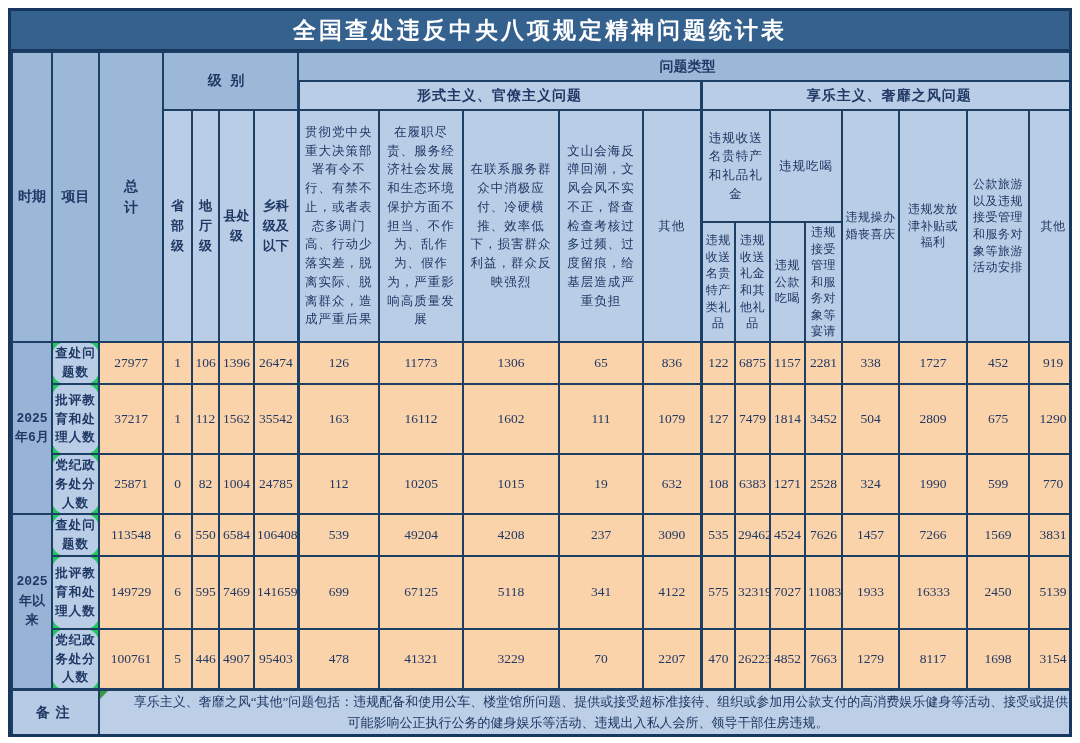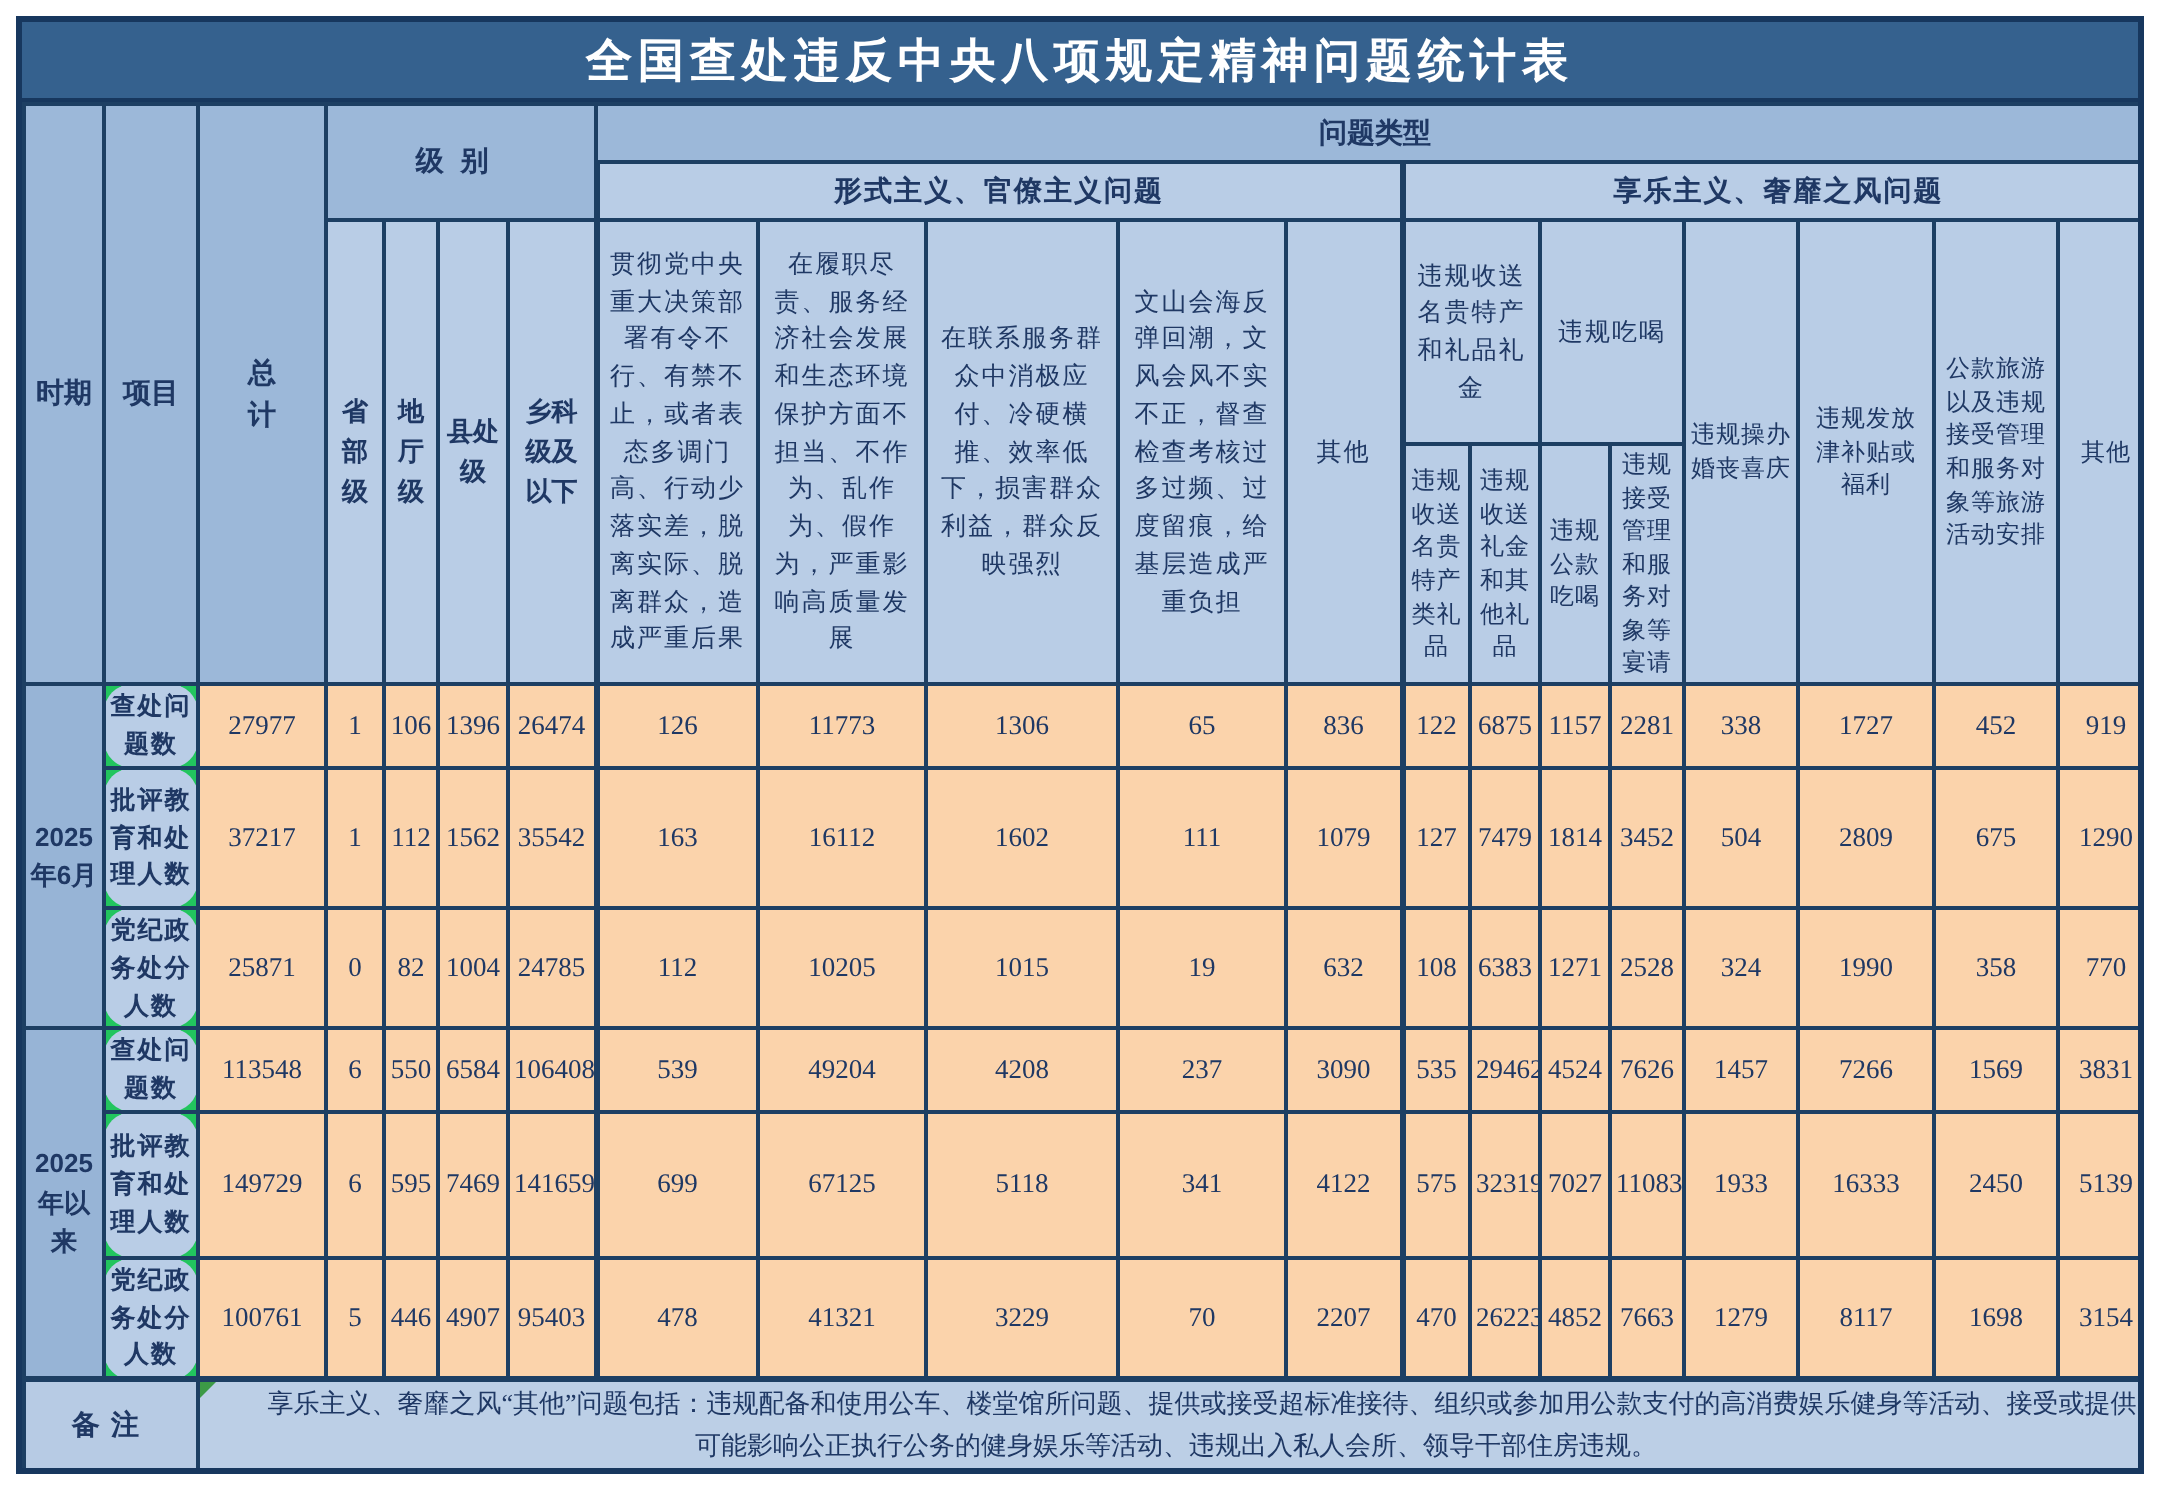--- a/index.html
+++ b/index.html
@@ -31,21 +31,21 @@
   .th-group {background:#B9CDE6;font-weight:bold;font-size:14px;letter-spacing:1px;}
   .th-light {background:#B9CDE6;}
   .th-level {font-weight:bold;font-size:13px;line-height:1.55;padding:2px 1px;}
   .th-desc  {font-weight:normal;font-size:12.5px;line-height:1.5;letter-spacing:1px;padding:2px 5px;}
   .th-sub   {font-weight:normal;font-size:12px;line-height:1.38;letter-spacing:.5px;padding:1px 1px;}
   .narrow{max-width:1.5em;margin:18px auto;line-height:1.5;}
   .sp{letter-spacing:.6em;padding-left:.6em;}
   tr.h-a{height:29px;} tr.h-b{height:29px;} tr.h-c{height:112px;} tr.h-d{height:120px;}
   
   td.period-cell{background:#97B4D6;font-weight:bold;font-size:13px;color:#1F3864;}
-  td.period-cell .period-label{max-width:3.4em;margin:13px auto;line-height:1.5;}
+  td.period-cell .period-label{max-width:3.4em;margin:13px auto;line-height:1.5;font-family:Liberation Mono, monospace;}
   td.item-cell{background:#B9CDE6;font-weight:bold;font-size:12.5px;line-height:1.5;letter-spacing:1px;color:#1F3864;padding:2px 3px;border-radius:14px;}
   td.num-cell{
     background:#FBD3AB;color:#46413A;font-size:13.5px;
     font-family:"Liberation Serif","DejaVu Serif",serif;
   }
   .sep-l{border-left-width:3px !important;}
   
   tr.remark-row{height:46px;font-family:Liberation Serif, serif;}
   tr.remark-row td{border-top-width:3px;}
   td.remark-label{background:#B7CBE4;font-weight:bold;font-size:14px;letter-spacing:.4em;padding-left:.4em;color:#1F3864;}
@@ -188,21 +188,21 @@
             <td class="num-cell">10205</td>
             <td class="num-cell">1015</td>
             <td class="num-cell">19</td>
             <td class="num-cell">632</td>
             <td class="num-cell sep-l">108</td>
             <td class="num-cell">6383</td>
             <td class="num-cell">1271</td>
             <td class="num-cell">2528</td>
             <td class="num-cell">324</td>
             <td class="num-cell">1990</td>
-            <td class="num-cell">358</td>
+            <td class="num-cell">599</td>
             <td class="num-cell">770</td>
           </tr>
           <tr style="height: 33px;">
             <td rowspan="3" class="period-cell">
               <div class="period-label">2025年以来</div>
             </td>
             <td class="item-cell">查处问题数</td>
             <td class="num-cell">113548</td>
             <td class="num-cell">6</td>
             <td class="num-cell">550</td>

